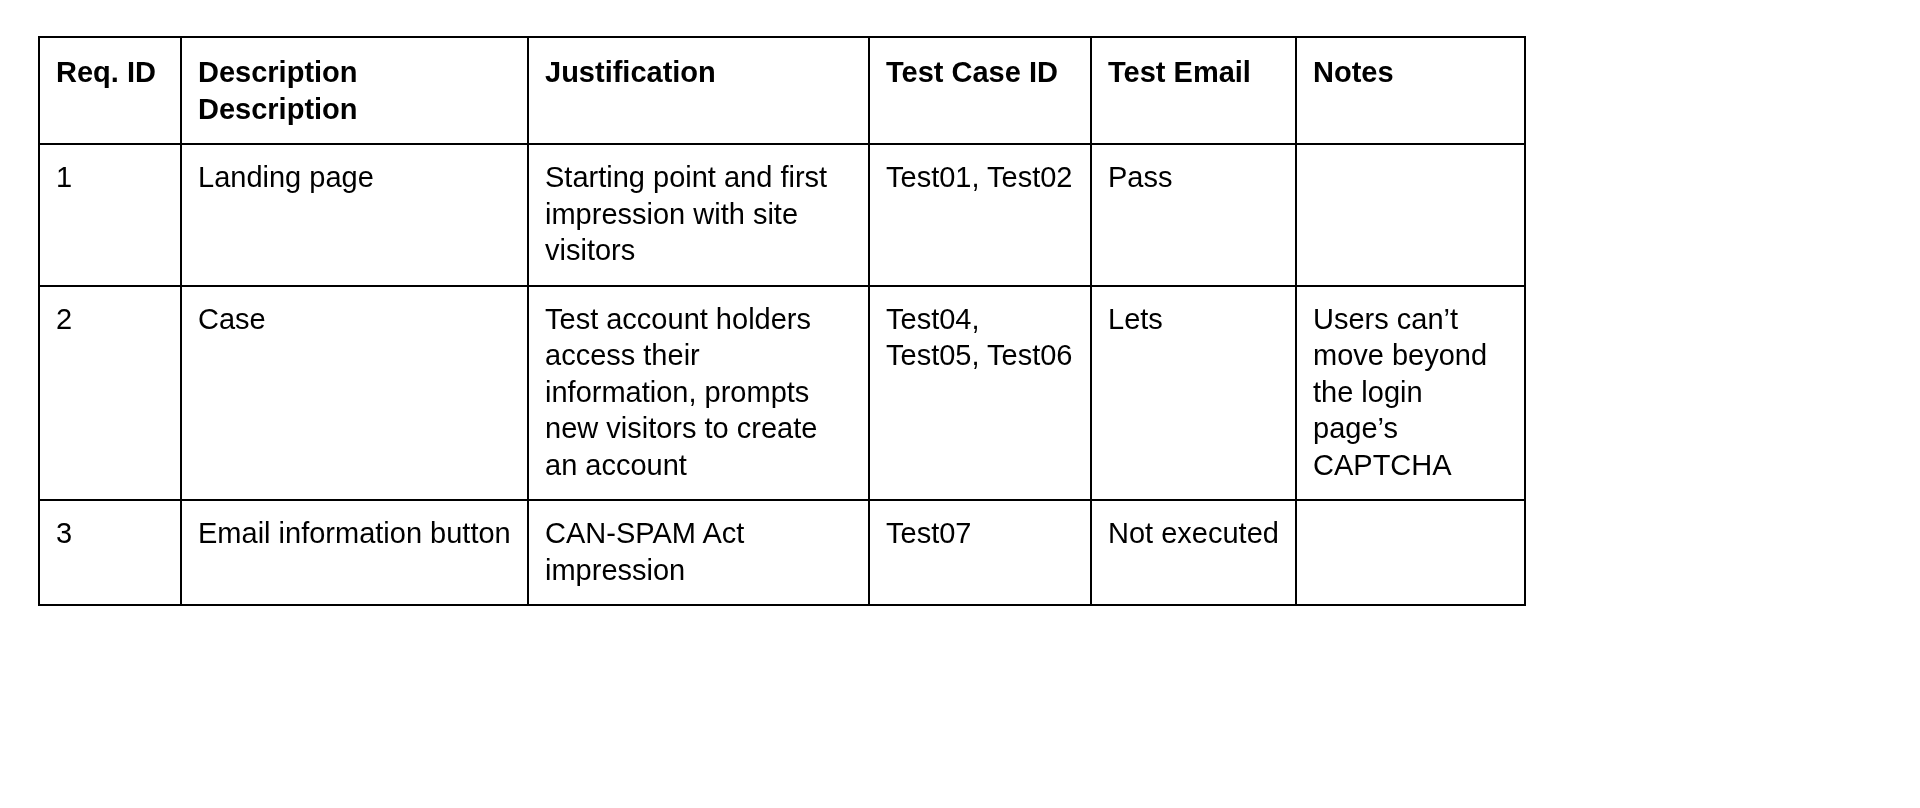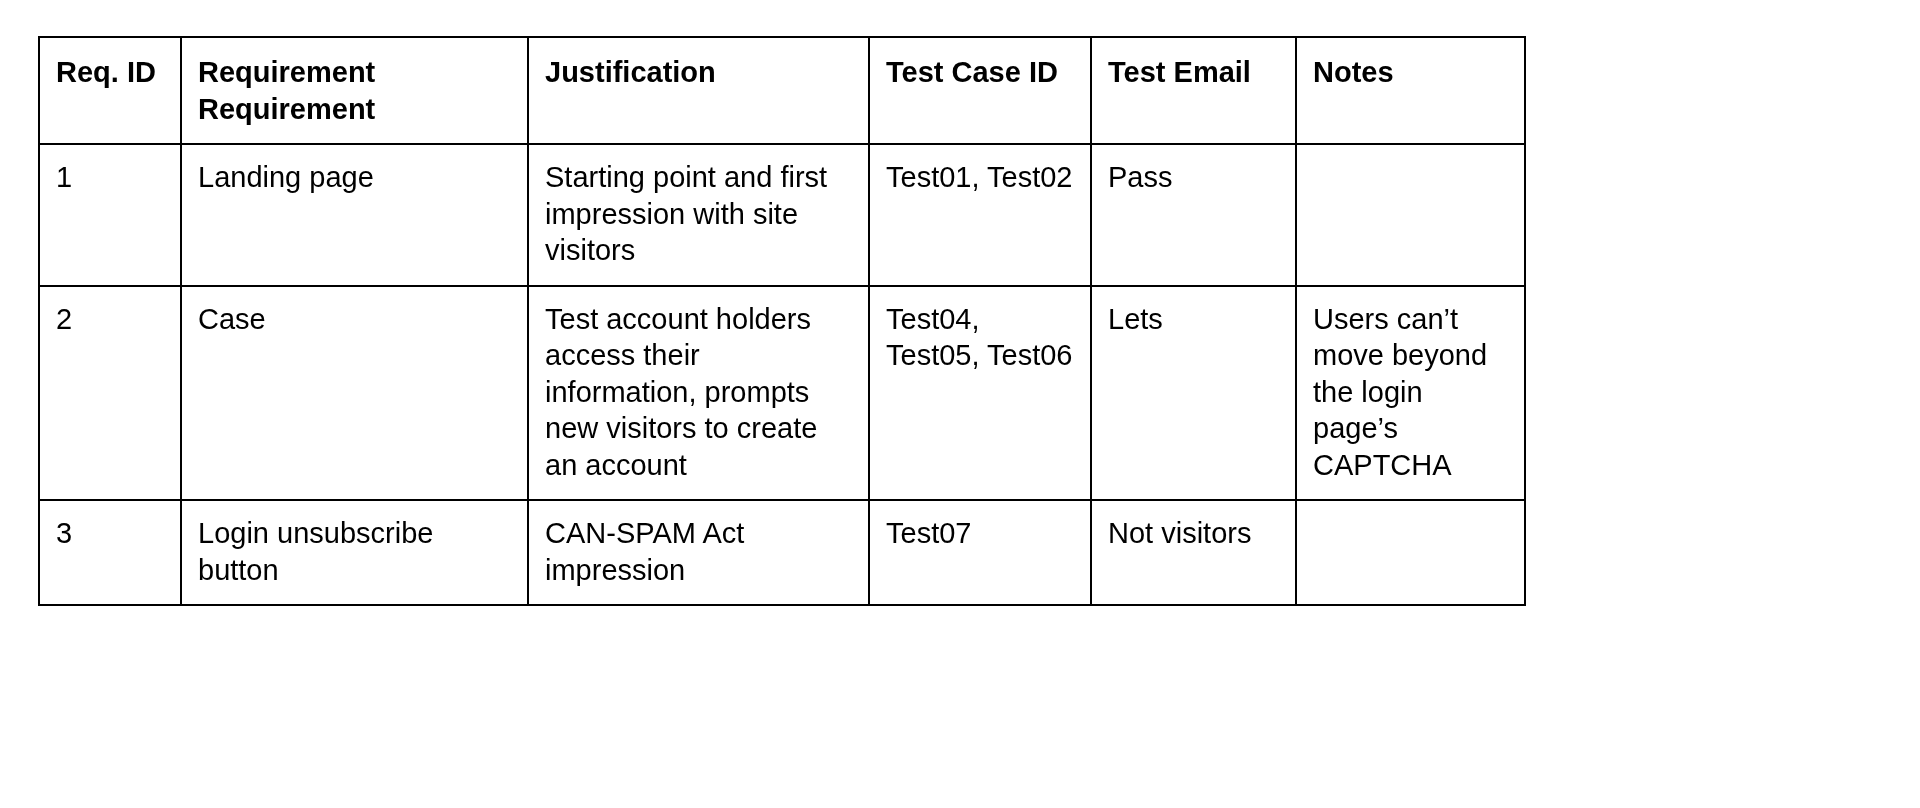--- a/index.html
+++ b/index.html
@@ -68,21 +68,21 @@
         <col class="col-reqid">
         <col class="col-desc">
         <col class="col-just">
         <col class="col-testcase">
         <col class="col-testres">
         <col class="col-notes">
       </colgroup>
       <thead>
         <tr>
           <th>Req. ID</th>
-          <th>Requirement Requirement</th>
+          <th>Description Description</th>
           <th>Justification</th>
           <th>Test Case ID</th>
           <th>Test Email</th>
           <th>Notes</th>
         </tr>
       </thead>
       <tbody>
         <tr>
           <td>1</td>
           <td>Landing page</td>
@@ -94,22 +94,22 @@
         <tr>
           <td>2</td>
           <td>Case</td>
           <td>Test account holders access their information, prompts new visitors to create an account</td>
           <td>Test04, Test05, Test06</td>
           <td>Lets</td>
           <td>Users can’t move beyond the login page’s CAPTCHA</td>
         </tr>
         <tr>
           <td>3</td>
-          <td>Login unsubscribe button</td>
+          <td>Email information button</td>
           <td>CAN-SPAM Act impression</td>
           <td>Test07</td>
-          <td>Not visitors</td>
+          <td>Not executed</td>
           <td class="cell-empty"></td>
         </tr>
       </tbody>
     </table>
   </div>
 </div>
 
 </body></html>

